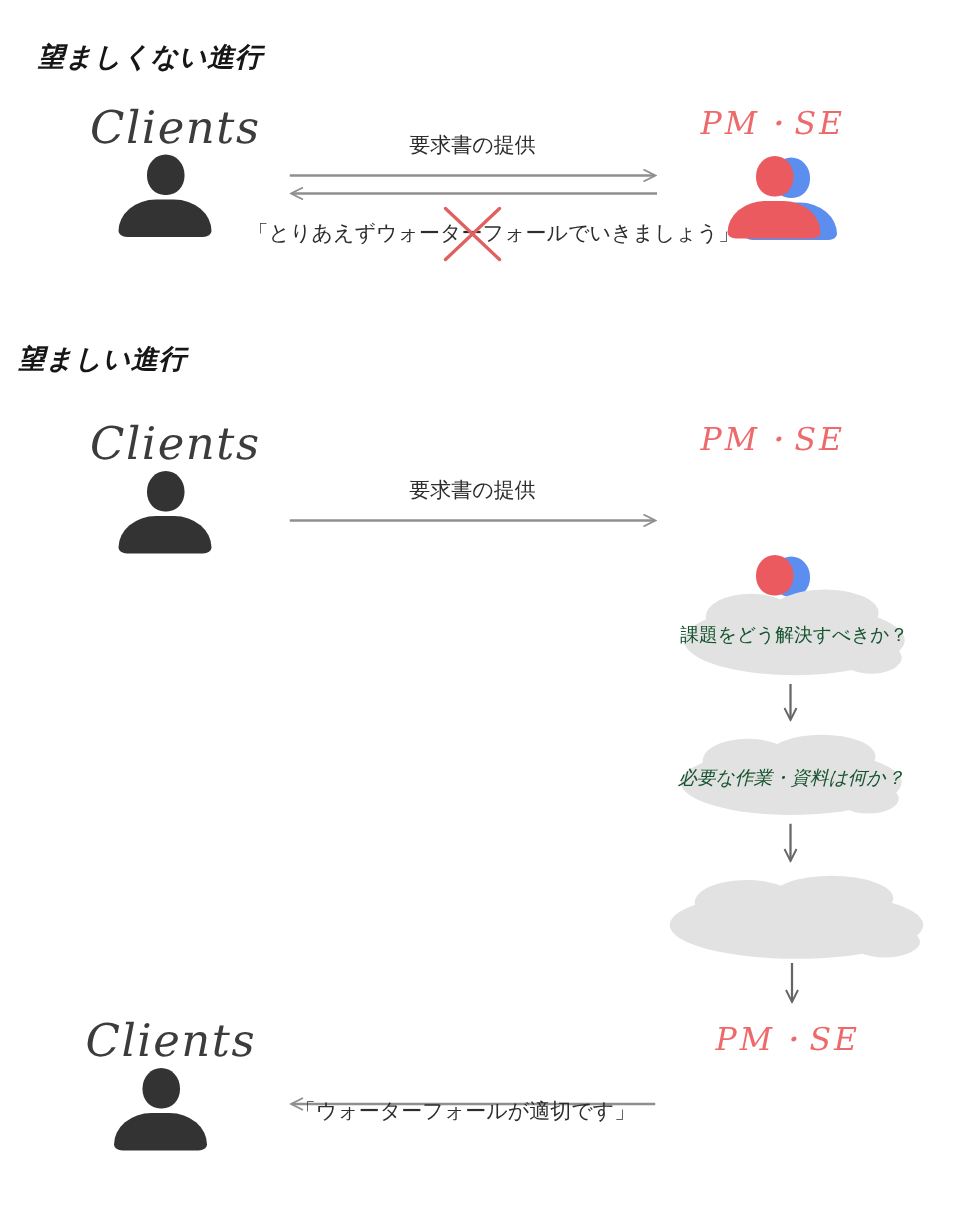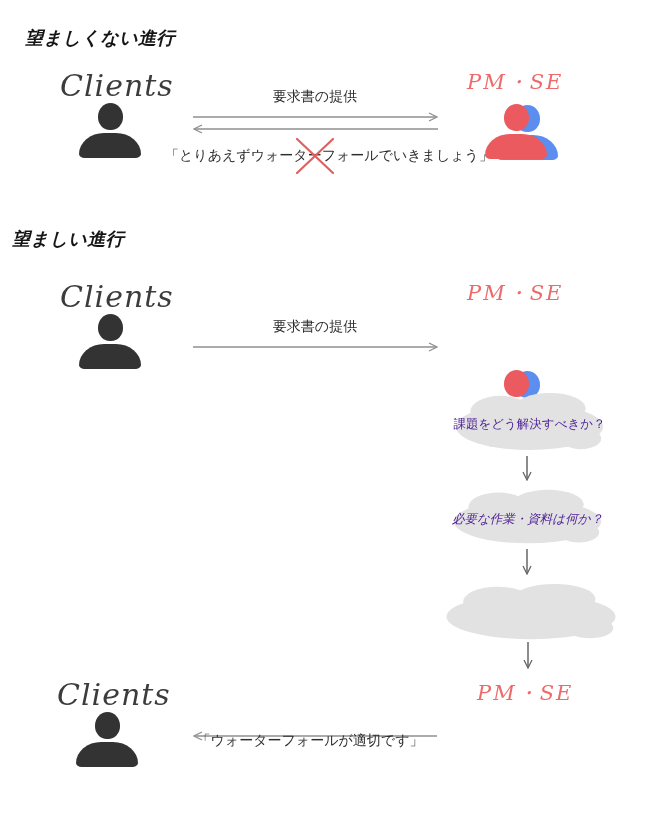--- a/index.html
+++ b/index.html
@@ -23,21 +23,21 @@
   .red  .p-head,.red  .p-body{background:#ea5a5e;}
   .blue .p-head,.blue .p-body{background:#5c8ef0;}
   .dual{position:relative;width:76px;height:56px;}
   .dual .person{position:absolute;top:0;left:0;}
   .dual .person.back{left:11px;top:1px;}
   
   .cloud{pointer-events:none;}
   .cloud svg{display:block;width:100%;height:100%;}
   .cloud ellipse{fill:#e2e2e2;}
   .cloud-text{position:absolute;left:50%;top:54%;transform:translate(-50%,-50%);
-              font-size:12.5px;color:#4c1d95;white-space:nowrap;}
+              font-size:12.5px;color:#14532d;white-space:nowrap;}
 </style>
 </head>
 <body>
 
 <div class="abs sec-title" style="left:25px;top:26px;">望ましくない進行</div>
 
 <div class="abs script clients-label" style="left:60px;top:68px;width:100px;">Clients</div>
 <div class="abs person dark" style="left:78px;top:103px;">
   <div class="p-head"></div>
   <div class="p-body"></div>

